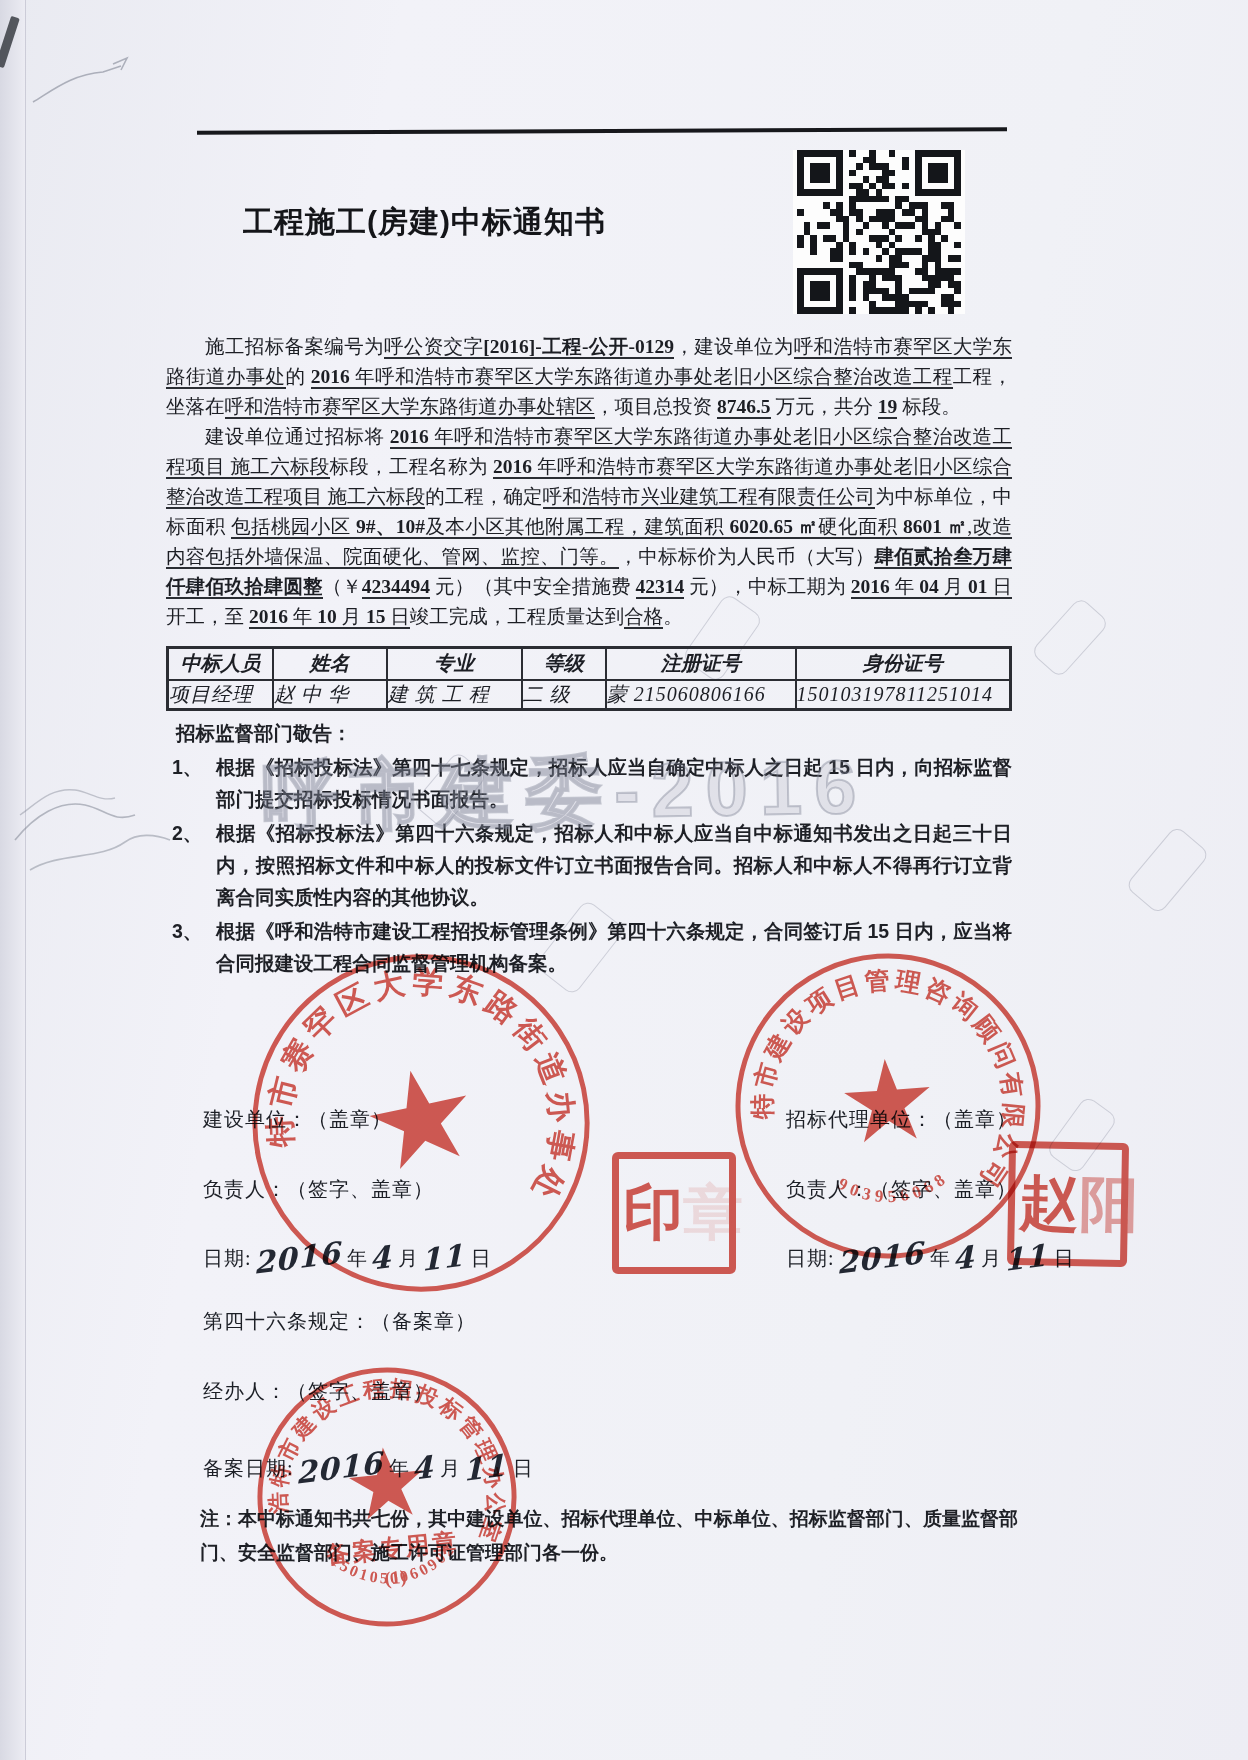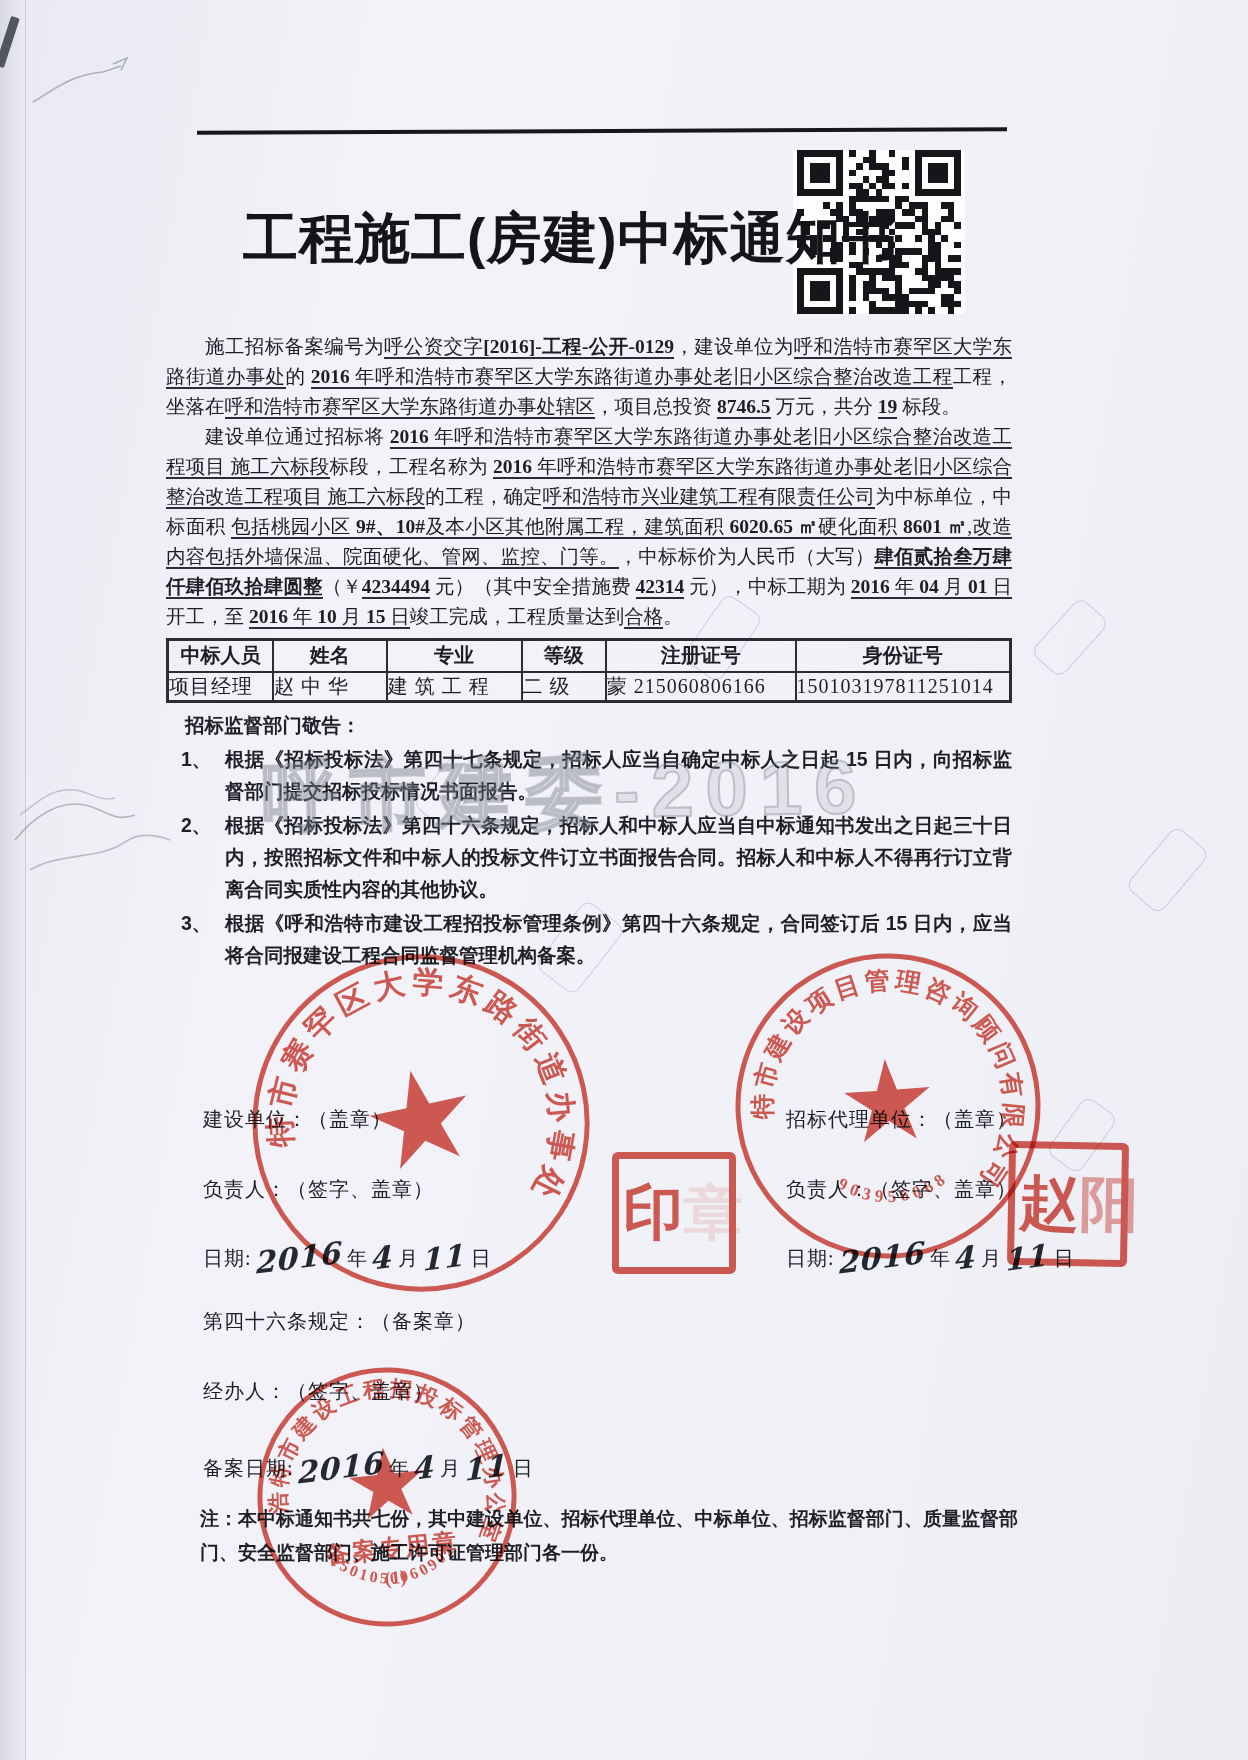--- a/index.html
+++ b/index.html
@@ -14,40 +14,40 @@
   .left-edge{position:absolute;left:0;top:0;width:26px;height:100%;
     background:linear-gradient(90deg,#d8d9e3,#ececf3);border-right:1px solid #ccccd8;}
   .corner-mark{position:absolute;left:3px;top:16px;width:9px;height:52px;background:#30333a;
     transform:rotate(18deg);border-radius:2px;opacity:.8;}
   .top-rule{position:absolute;left:197px;top:129px;width:810px;height:4px;background:#17181c;
     transform:rotate(-0.25deg);}
   .qr{position:absolute;left:793px;top:150px;width:172px;height:164px;background:#fdfdfd;
     shape-rendering:crispEdges;}
   .title{position:absolute;left:243px;top:202px;width:780px;
     font-family:"Liberation Sans","DejaVu Sans",sans-serif;
-    font-size:55px;font-weight:700;letter-spacing:1px;color:#141519;white-space:nowrap;}
+    font-size:30px;font-weight:700;letter-spacing:1px;color:#141519;white-space:nowrap;}
   .watermark{position:absolute;left:262px;top:742px;z-index:2;white-space:nowrap;
     font-family:"Liberation Sans","DejaVu Sans",sans-serif;font-size:76px;font-weight:700;
     letter-spacing:12px;color:rgba(125,130,148,0.14);
     -webkit-text-stroke:2px rgba(125,130,148,0.40);transform:rotate(-1deg);pointer-events:none;}
   .artifact{position:absolute;border:1.5px solid rgba(110,115,135,.28);border-radius:10px;z-index:1;}
   .scribble{position:absolute;z-index:1;}
 
   .content{position:absolute;left:166px;top:332px;width:846px;z-index:1;}
   .para{font-size:19.5px;line-height:30px;text-align:justify;text-indent:2em;color:#1c1e24;}
   .u{border-bottom:2px solid #2a2d33;}
   .b{font-weight:700;}
 
-  table.winner{width:100%;margin-top:6px;border-collapse:collapse;border:3px solid #2b2d33;}
+  table.winner{width:100%;margin-top:14px;border-collapse:collapse;border:3px solid #2b2d33;font-style:italic;}
   table.winner th{font-family:"Liberation Sans","DejaVu Sans",sans-serif;font-weight:700;
     font-size:20px;border:2px solid #2b2d33;height:32px;text-align:center;}
   table.winner td{font-size:20px;border:2px solid #2b2d33;height:24px;text-align:left;
     letter-spacing:1px;}
   .notices{margin-top:6px;font-family:"Liberation Sans","DejaVu Sans",sans-serif;
-    font-weight:600;font-size:19.5px;line-height:32px;color:#1e2026;margin-left:9px;}
+    font-weight:600;font-size:19.5px;line-height:32px;color:#1e2026;}
   .notices-header{margin-left:10px;}
   .notice-item{display:flex;margin-top:2px;margin-left:6px;}
   .notice-item .num{flex:0 0 44px;}
   .notice-item .txt{flex:1;text-align:justify;}
 
   .sig-line{position:absolute;font-size:20px;letter-spacing:1px;color:#1c1f26;z-index:3;white-space:nowrap;}
   .hw{display:inline-block;font-family:"DejaVu Serif","Liberation Serif",serif;font-style:italic;
     font-weight:700;font-size:30px;line-height:1;letter-spacing:1px;color:#232833;
     transform:rotate(-7deg) skewX(-8deg);margin:0 4px;position:relative;top:3px;}
   .note{position:absolute;left:200px;top:1502px;width:818px;z-index:3;

